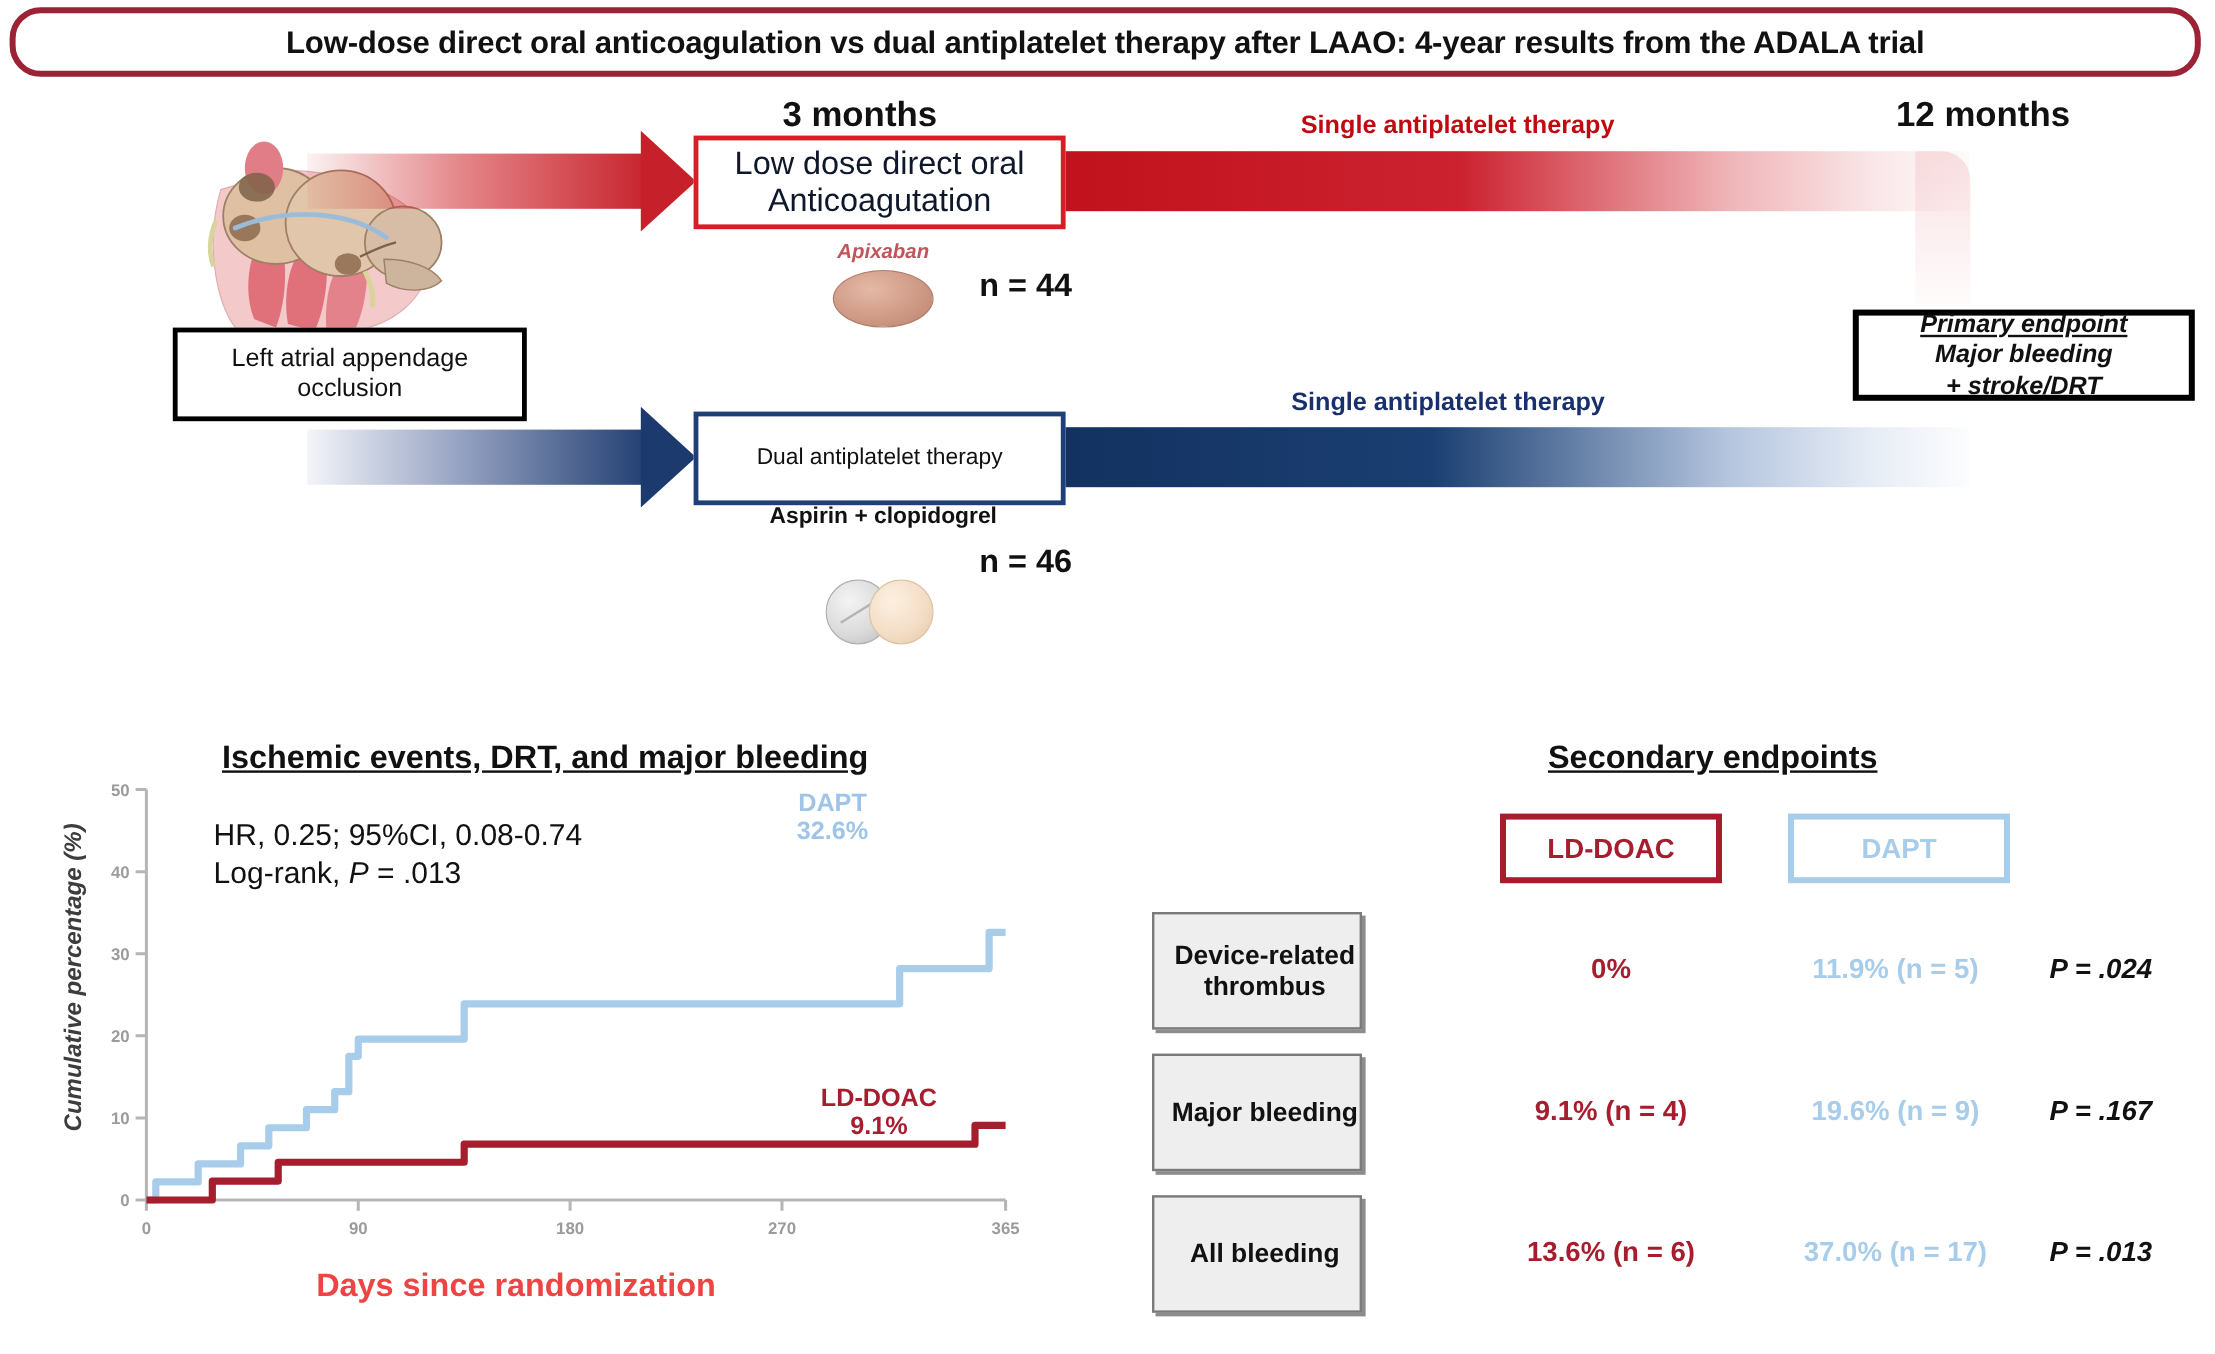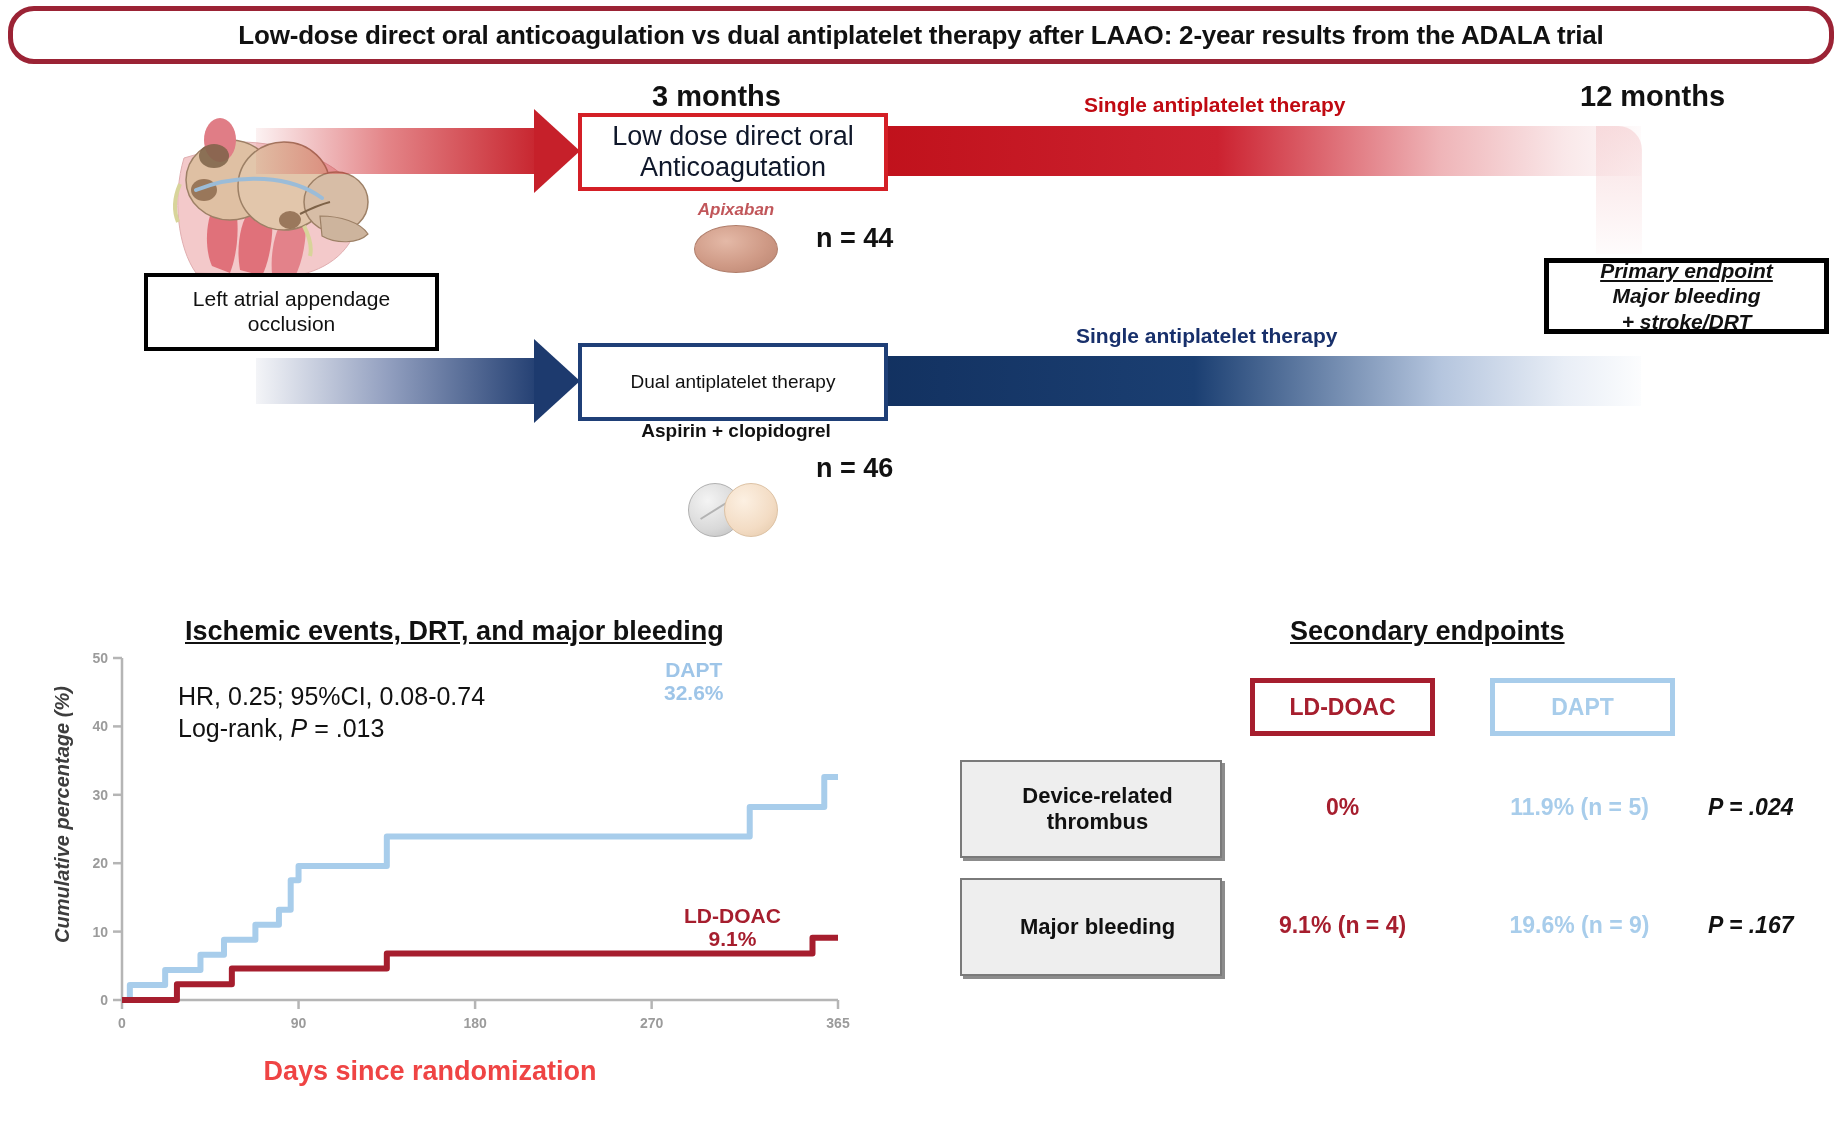--- a/index.html
+++ b/index.html
@@ -225,21 +225,21 @@
   #chip-lddoac { left: 290px; border: 5px solid #a61e2e; color: #a61e2e; }
   #chip-dapt   { left: 530px; border: 5px solid #a8cdeb; color: #a8cdeb; }
 
   .sec-row { position: absolute; left: 0; width: 886px; height: 98px; }
   #row0 { top: 152px; }
   #row1 { top: 270px; }
   #row2 { top: 388px; }
 
   .row-name {
     position: absolute; left: 0px; top: 0;
-    width: 262px; height: 98px;
+    width: 175px; height: 98px;
     background: #eeeeee;
     border: 2px solid #7a7a7a;
     box-shadow: 3px 3px 0 #8c8c8c;
     display: flex; align-items: center; justify-content: center;
     text-align: center; box-sizing: border-box;
     font-size: 22px; font-weight: bold; color: #111; line-height: 1.2; padding-left: 13px;
   }
   .row-name.single { }
 
   .val {
@@ -247,21 +247,21 @@
     font-size: 23px; font-weight: bold; white-space: nowrap; text-align: center;
   }
   .val-a { left: 290px; width: 185px; color: #a61e2e; }
   .val-b { left: 512px; width: 215px; color: #a8cdeb; }
   .val-p { left: 748px; width: 140px; color: #111; font-style: italic; text-align: left; }
 </style>
 </head>
 <body>
 
 <div class="title-banner">
-  <div class="title-text">Low-dose direct oral anticoagulation vs dual antiplatelet therapy after LAAO: 2-year results from the ADALA trial</div>
+  <div class="title-text">Low-dose direct oral anticoagulation vs dual antiplatelet therapy after LAAO: 4-year results from the ADALA trial</div>
 </div>
 
 <div class="flow">
 
   <div class="month-label" id="m3">3 months</div>
   <div class="month-label" id="m12">12 months</div>
 
   <div class="heart-img">
     <svg width="260" height="190" viewBox="0 0 260 190">
       <path d="M40 60 C28 100 34 150 52 175 L150 178 C186 172 210 150 214 122 L206 86 C190 62 140 44 96 44 Z" fill="#f3c9ca" stroke="#e0aeb0" stroke-width="1"></path>
@@ -385,13 +385,19 @@
     <div class="val val-p">P = .024</div>
   </div>
 
   <div class="sec-row" id="row1">
     <div class="row-name">Major bleeding</div>
     <div class="val val-a">9.1% (n = 4)</div>
     <div class="val val-b">19.6% (n = 9)</div>
     <div class="val val-p">P = .167</div>
   </div>
 
+  <div class="sec-row" id="row2">
+    <div class="row-name single">All bleeding</div>
+    <div class="val val-a">13.6% (n = 6)</div>
+    <div class="val val-b">37.0% (n = 17)</div>
+    <div class="val val-p">P = .013</div>
+  </div>
 </div>
 
 </body></html>

